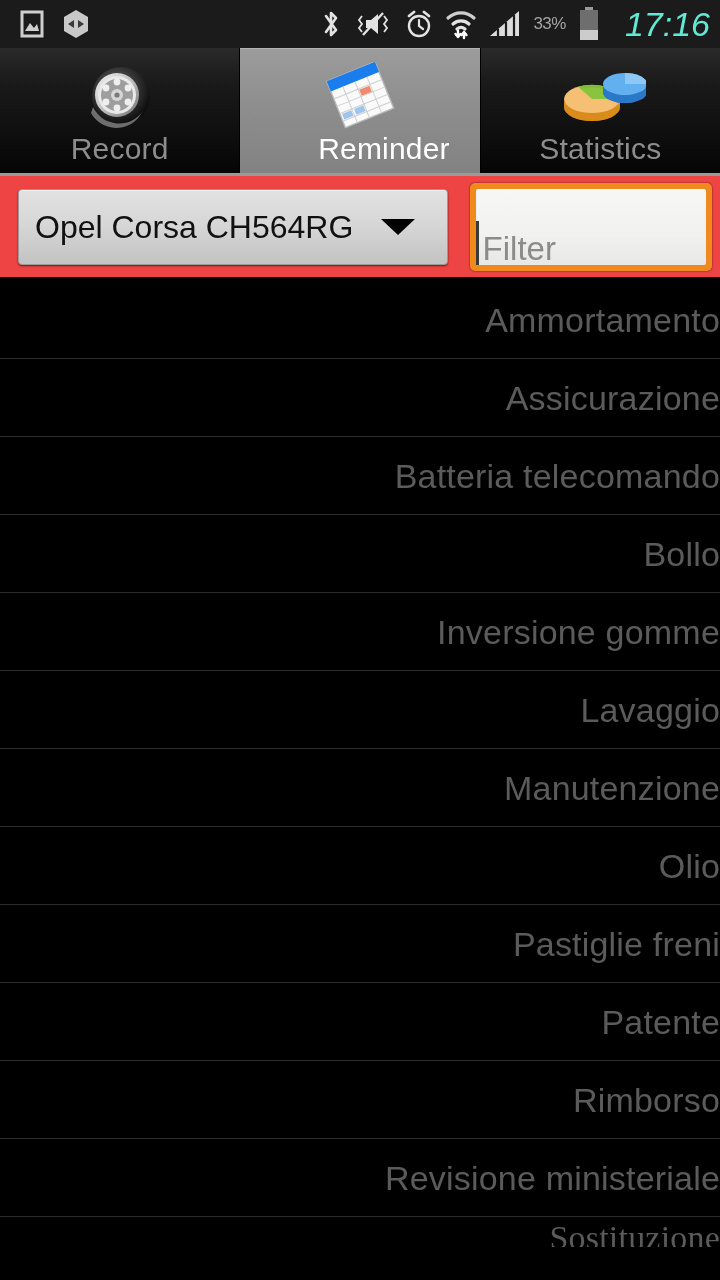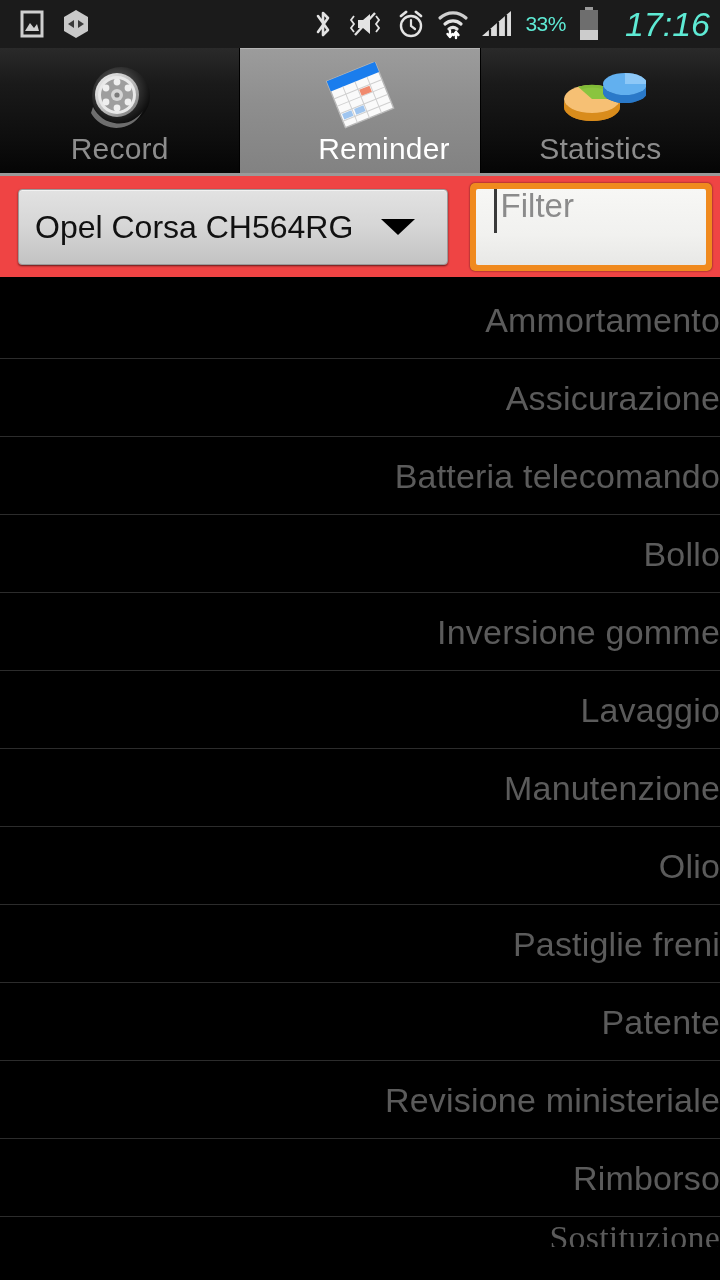--- a/index.html
+++ b/index.html
@@ -45,22 +45,22 @@
     margin-left: auto;
     display: flex;
     align-items: center;
     gap: 11px;
   }
   .sb-icon {
     display: block;
     line-height: 0;
   }
   .battery-pct {
-    color: #5eead4;
-    font-size: 21px;
+    color: #a3a3a3;
+    font-size: 17px;
     letter-spacing: -0.5px;
     font-family: "Liberation Sans", sans-serif;
   }
   .clock {
     color: #5eead4;
     font-size: 34px;
     letter-spacing: 0px;
     margin-left: 13px;
     font-family: "Liberation Sans", sans-serif;
     font-style: italic;
@@ -157,22 +157,21 @@
     background: #f08a1e;
     padding: 6px;
     box-shadow: 0 0 2px rgba(0,0,0,0.7);
   }
   .filter-field {
     width: 100%;
     height: 100%;
     background: linear-gradient(180deg, #f7f7f5 0%, #f1f1ef 60%, #e8e8e6 100%);
     border-radius: 2px;
     display: flex;
-    align-items: flex-start;
-    padding-left: 18px;
+    align-items: flex-end;
     position: relative;
   }
   .filter-caret {
     width: 3px;
     height: 44px;
     background: #3a3a3a;
     flex: 0 0 3px;
   }
   .filter-placeholder {
     font-size: 33px;
@@ -410,23 +409,23 @@
     <div class="list-item">
       <span class="list-item-label">Olio</span>
     </div>
     <div class="list-item">
       <span class="list-item-label">Pastiglie freni</span>
     </div>
     <div class="list-item">
       <span class="list-item-label">Patente</span>
     </div>
     <div class="list-item">
+      <span class="list-item-label">Rimborso</span>
+    </div>
+    <div class="list-item">
       <span class="list-item-label">Revisione ministeriale</span>
-    </div>
-    <div class="list-item">
-      <span class="list-item-label">Rimborso</span>
     </div>
     <div class="list-item partial">
       <span class="list-item-label">Sostituzione</span>
     </div>
   </div>
 
 </div>
 
 </body></html>

